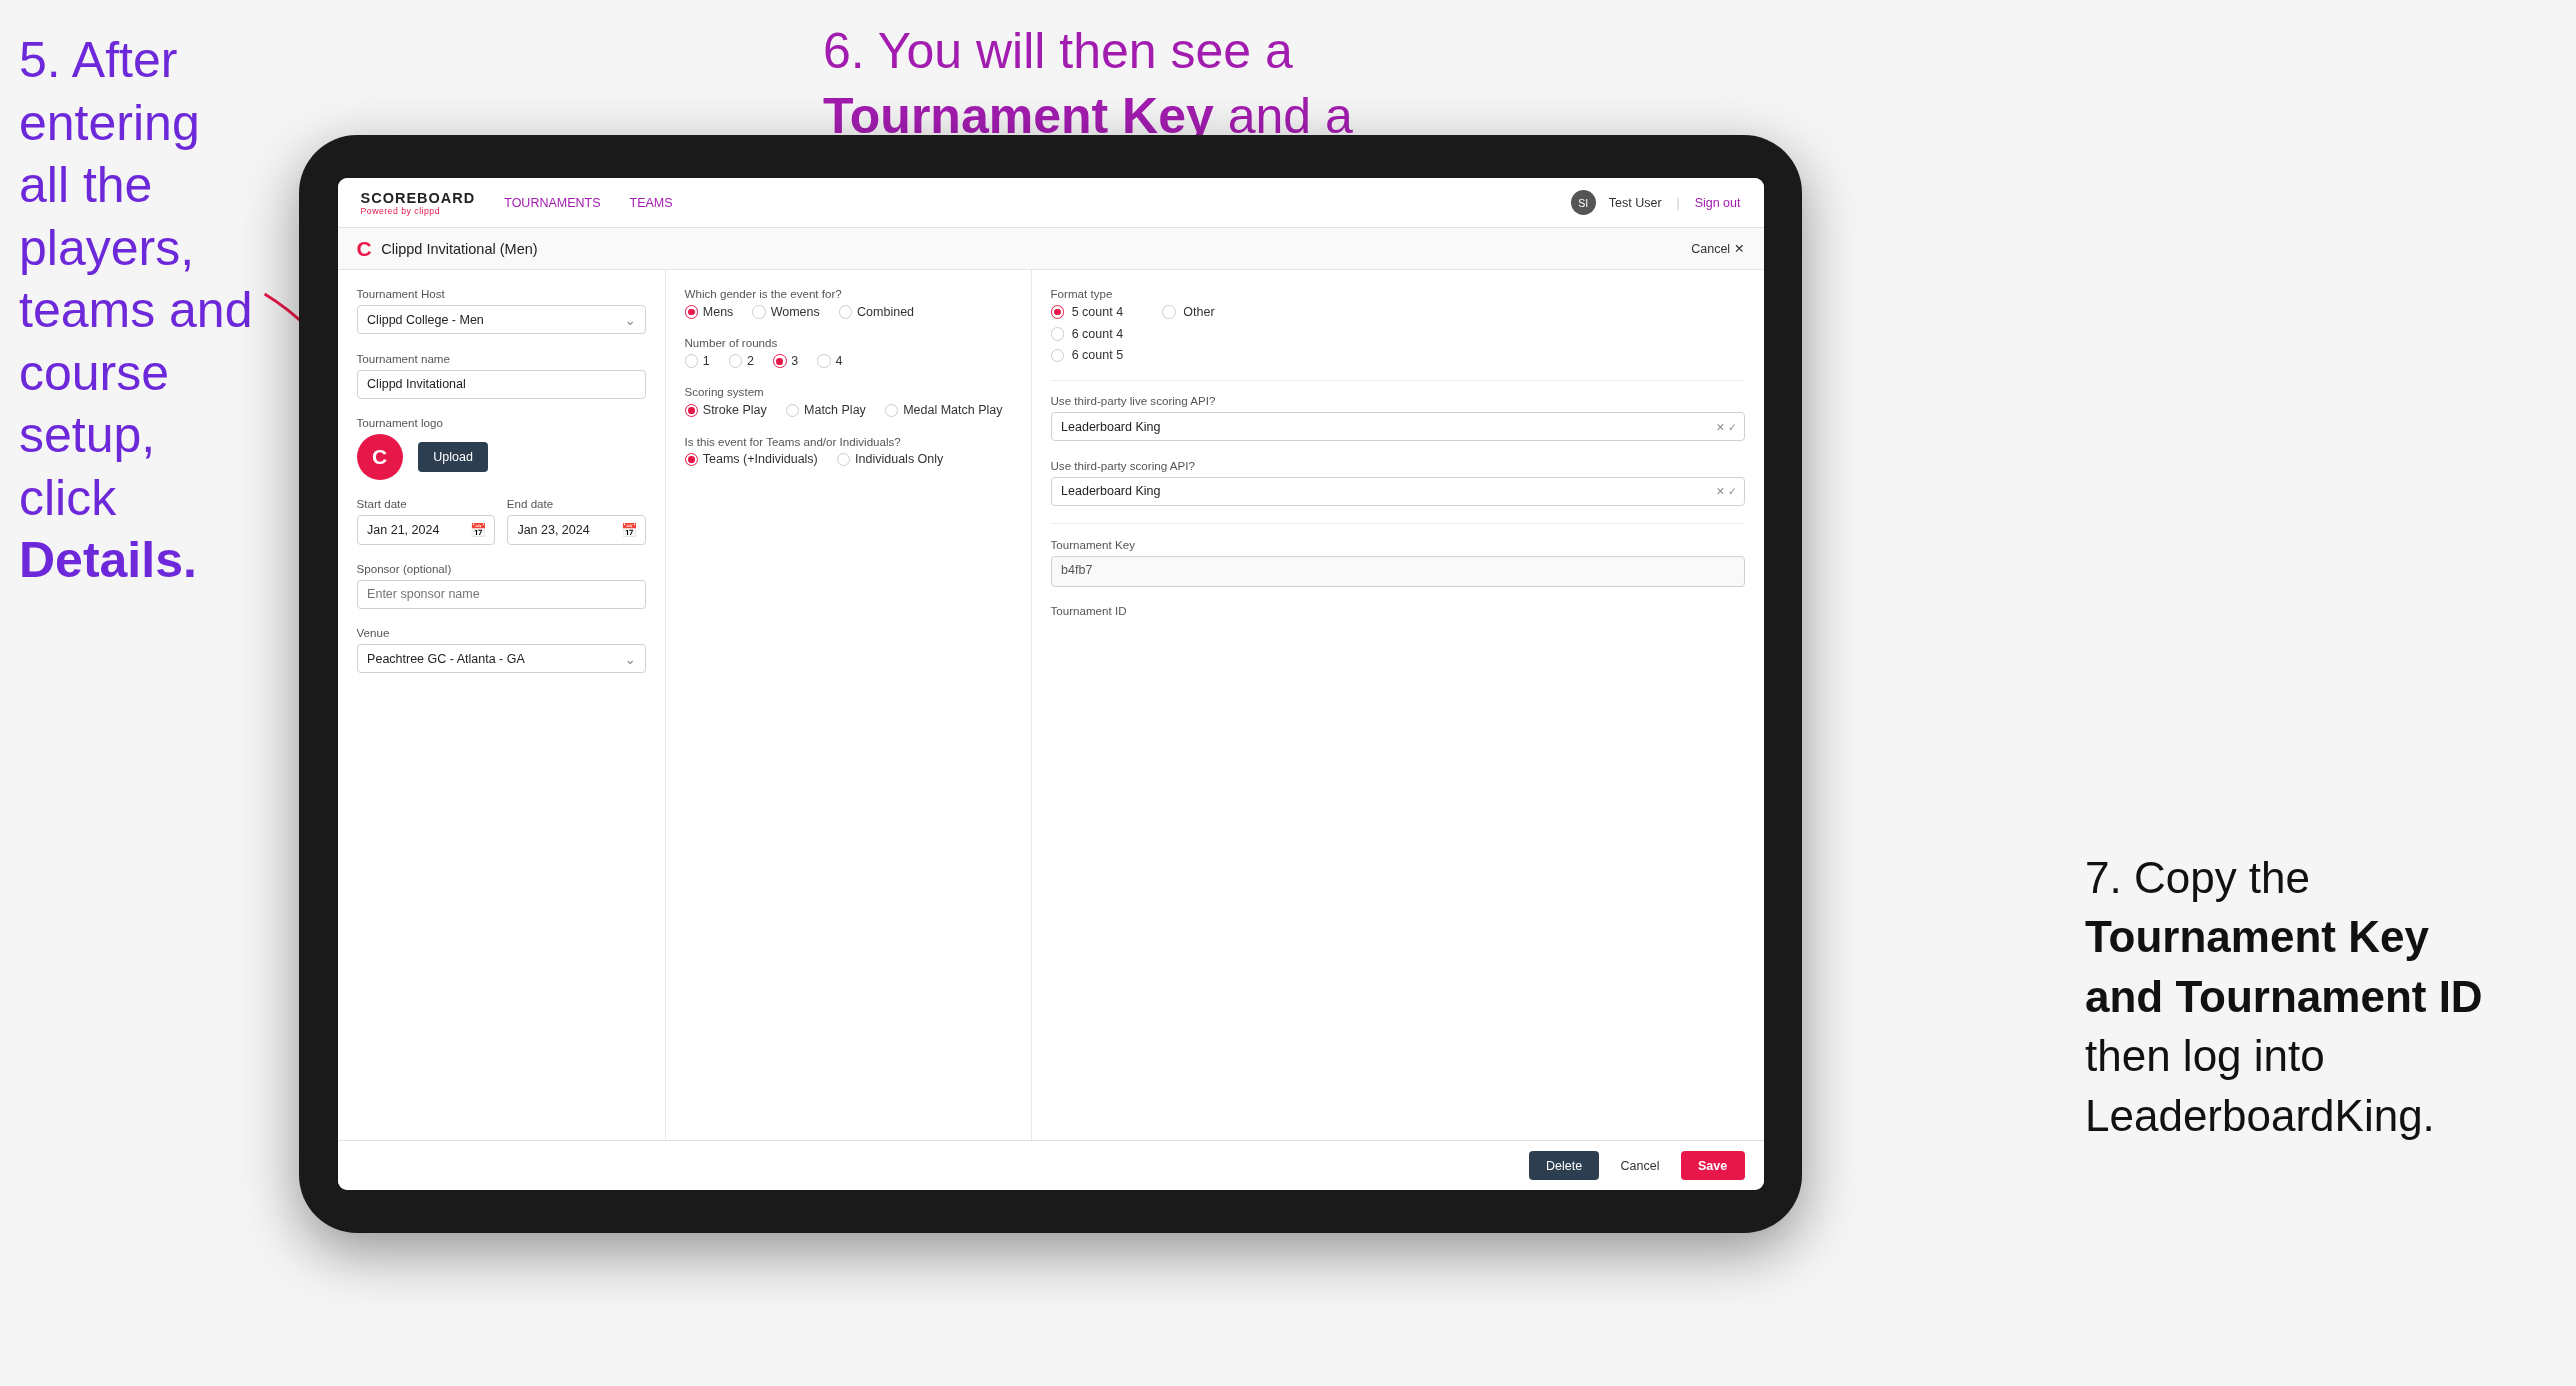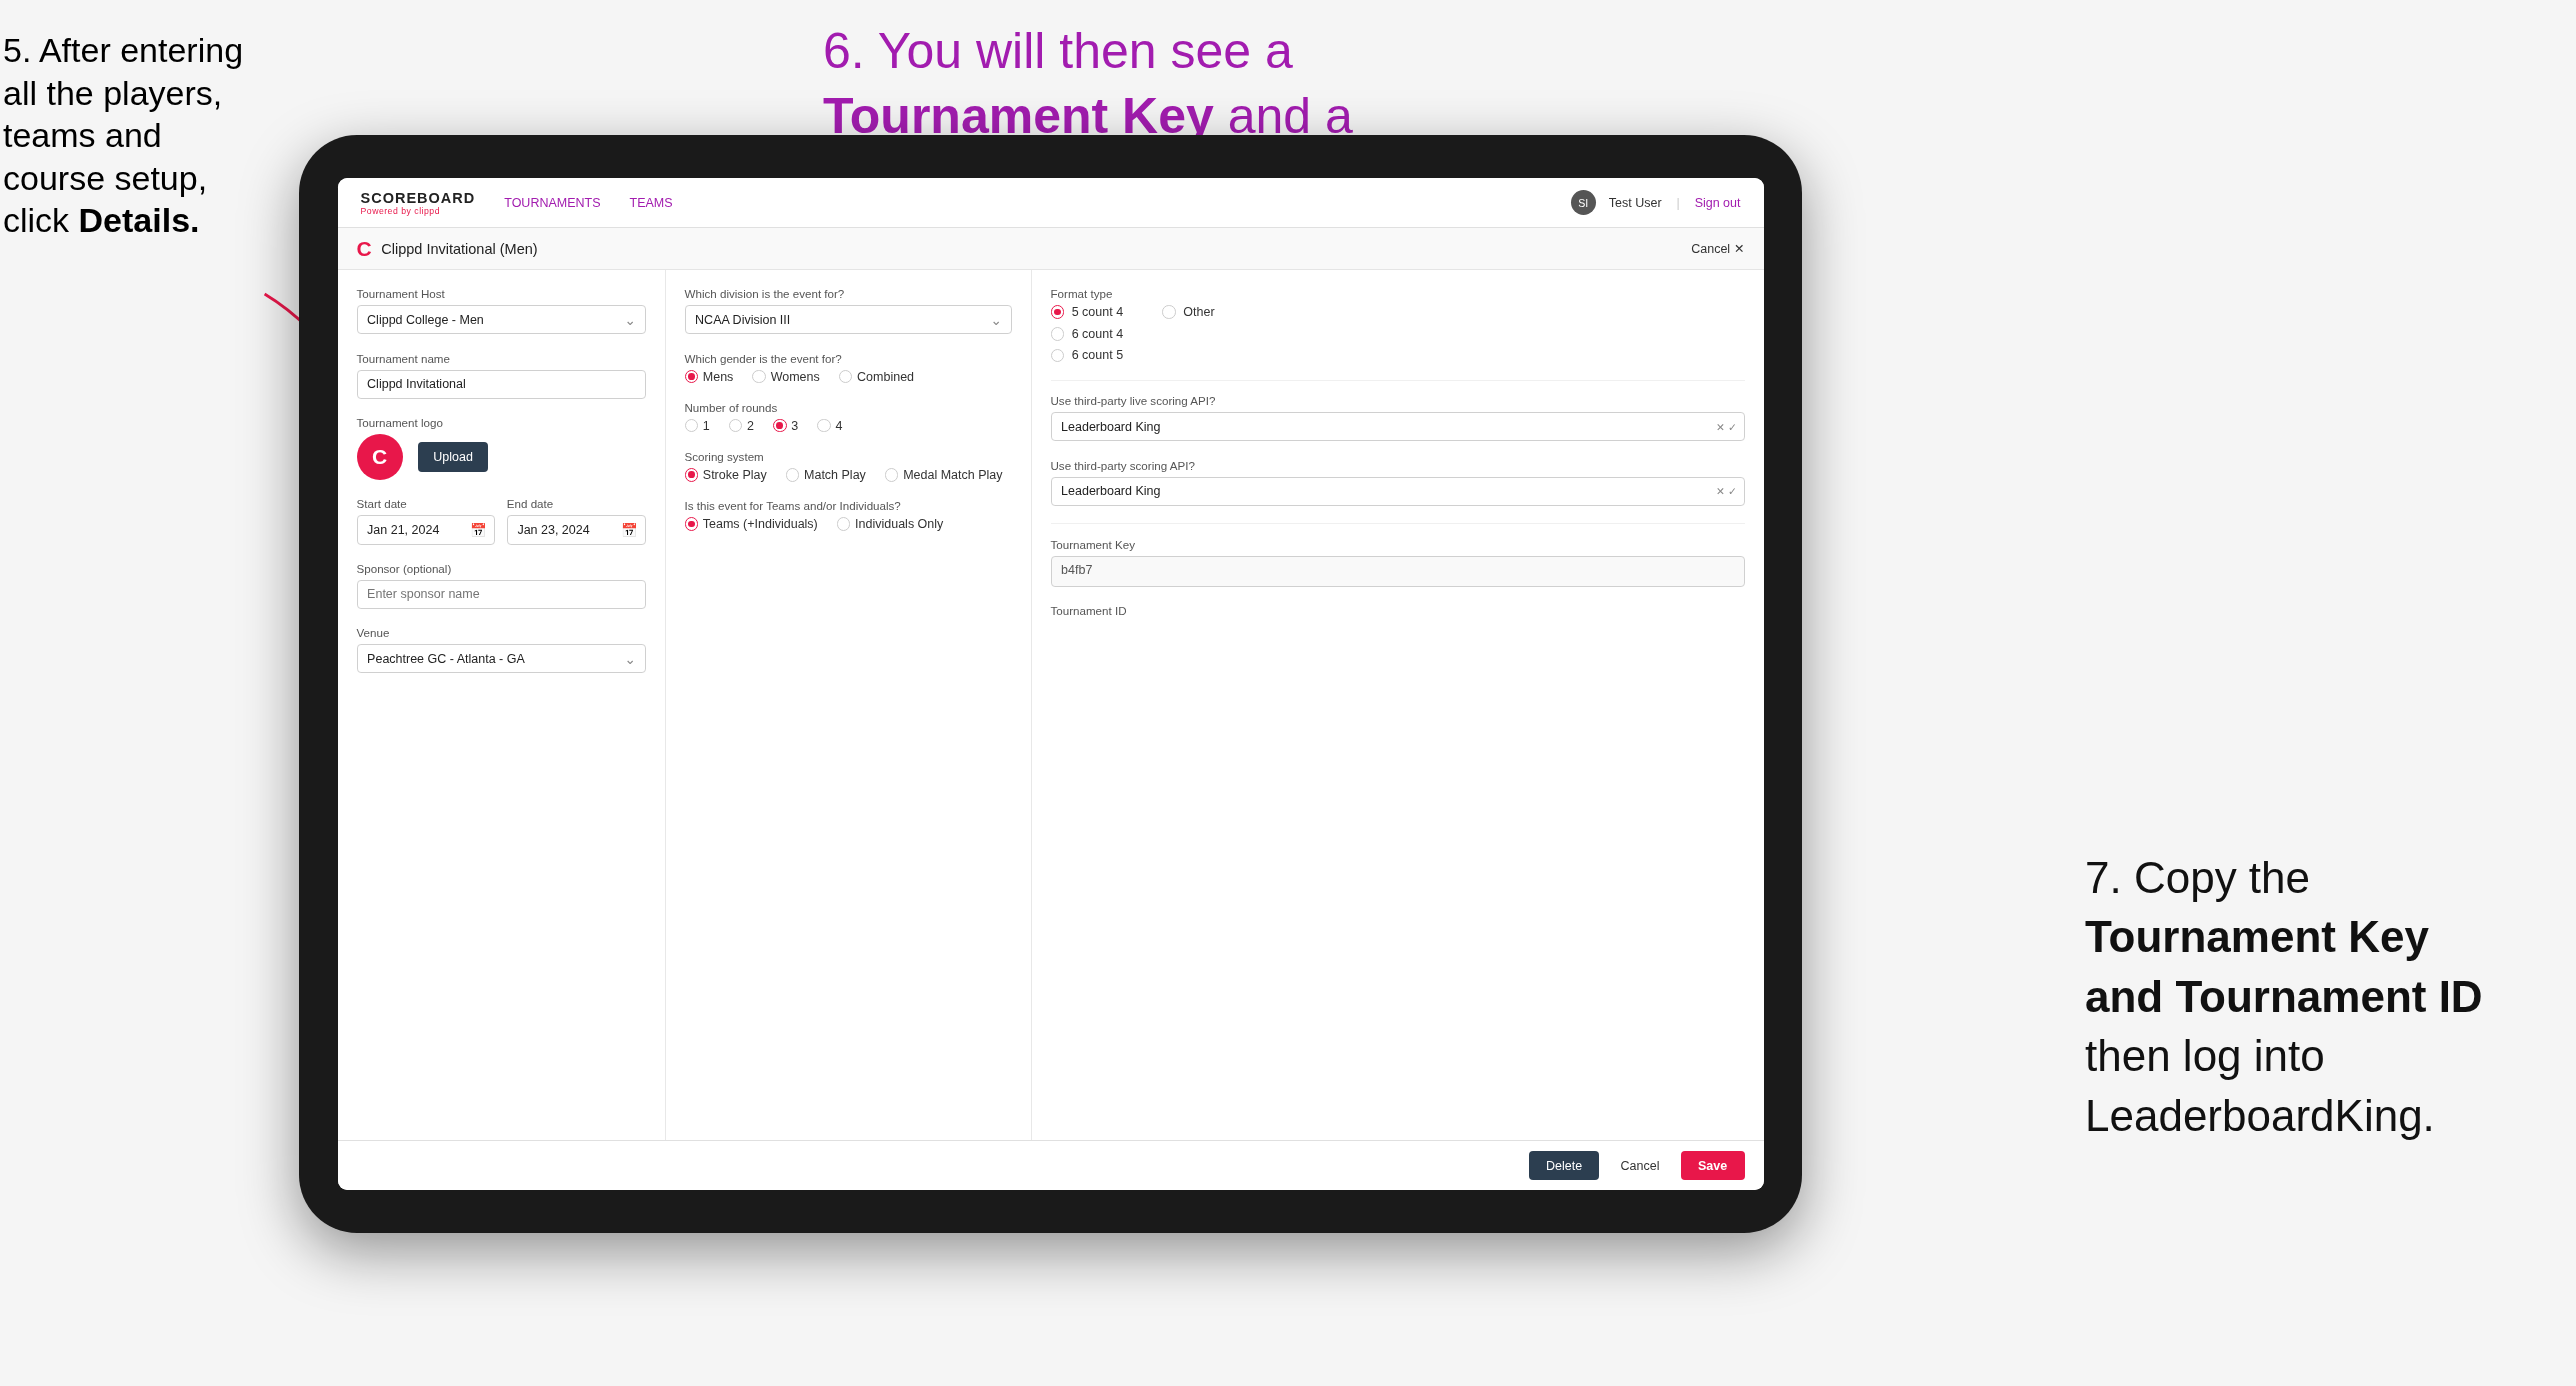--- a/index.html
+++ b/index.html
@@ -9,24 +9,24 @@
       width: 2576px;
       height: 1386px;
       position: relative;
       overflow: hidden;
     }
 
     
     .annotation-left {
       position: absolute;
       top: 29px;
-      left: 3px;
-      font-size: 34px;
+      left: 19px;
+      font-size: 50px;
       line-height: 1.25;
-      color: #000000;
+      color: #6d28d9;
       width: 270px;
     }
     .annotation-left strong { font-weight: 700; }
 
     .annotation-top-right {
       position: absolute;
       top: 19px;
       left: 823px;
       font-size: 50px;
       line-height: 1.3;
@@ -585,28 +585,20 @@
             <select class="field-input-select">
               <option>Peachtree GC - Atlanta - GA</option>
             </select>
           </div>
         </div>
 
       </div>
 
       <div class="mid-col">
 
-        <div class="field-group">
-          <div class="field-label">Which division is the event for?</div>
-          <div class="select-wrapper">
-            <select class="field-input-select">
-              <option>NCAA Division III</option>
-            </select>
-          </div>
-        </div>
 
         <div class="field-group">
           <div class="field-label">Which gender is the event for?</div>
           <div class="radio-group">
             <label class="radio-item">
               <div class="radio-dot checked"></div>
               <span>Mens</span>
             </label>
             <label class="radio-item">
               <div class="radio-dot"></div>

